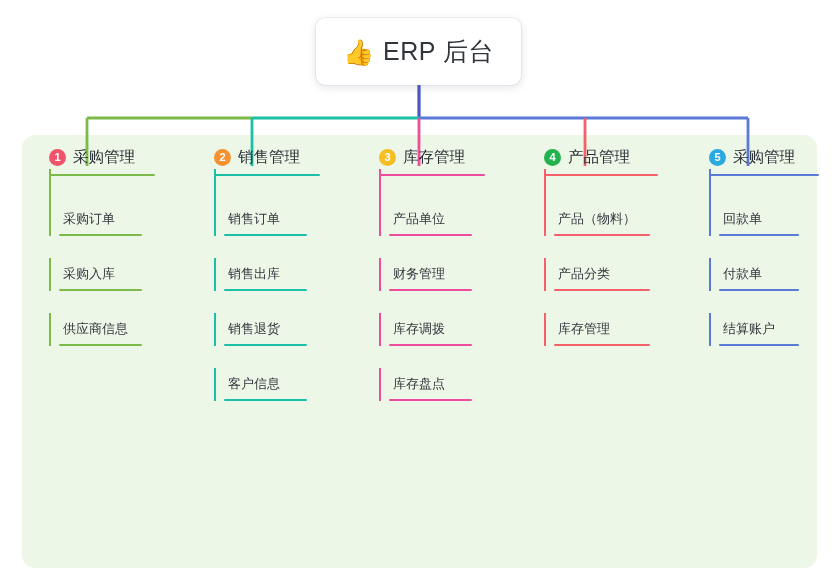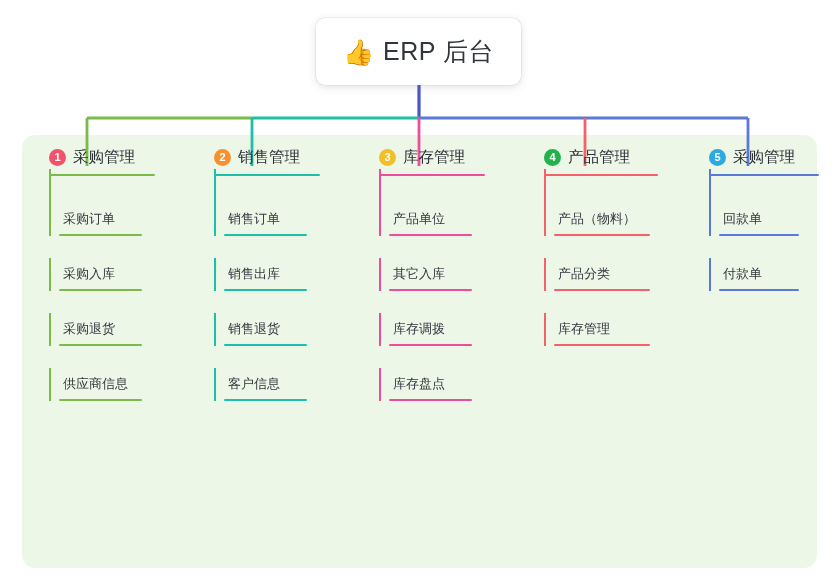--- a/index.html
+++ b/index.html
@@ -134,25 +134,20 @@
             <div class="leaf-label">采购订单</div>
             <div class="leaf-rule" style="width: 83px; background: rgb(124, 186, 74);"></div>
           </div>
           <div class="leaf">
             <div class="leaf-stem" style="background: rgb(124, 186, 74);"></div>
             <div class="leaf-label">采购入库</div>
             <div class="leaf-rule" style="width: 83px; background: rgb(124, 186, 74);"></div>
           </div>
           <div class="leaf">
             <div class="leaf-stem" style="background: rgb(124, 186, 74);"></div>
-            <div class="leaf-label">采购退货</div>
-            <div class="leaf-rule" style="width: 83px; background: rgb(124, 186, 74);"></div>
-          </div>
-          <div class="leaf">
-            <div class="leaf-stem" style="background: rgb(124, 186, 74);"></div>
             <div class="leaf-label">供应商信息</div>
             <div class="leaf-rule" style="width: 83px; background: rgb(124, 186, 74);"></div>
           </div>
         </div>
       </div>
       <div class="col" style="left: 203px; width: 150px;">
         <div class="col-head">
           <span class="badge" style="background: rgb(245, 146, 47);">2</span>
           <span class="head-label">销售管理</span>
         </div>
@@ -187,21 +182,21 @@
         </div>
         <div class="head-rule" style="width: 106px; background: rgb(238, 77, 155);"></div>
         <div class="leaves">
           <div class="leaf">
             <div class="leaf-stem first" style="background: rgb(238, 77, 155);"></div>
             <div class="leaf-label">产品单位</div>
             <div class="leaf-rule" style="width: 83px; background: rgb(238, 77, 155);"></div>
           </div>
           <div class="leaf">
             <div class="leaf-stem" style="background: rgb(238, 77, 155);"></div>
-            <div class="leaf-label">其它入库</div>
+            <div class="leaf-label">财务管理</div>
             <div class="leaf-rule" style="width: 83px; background: rgb(238, 77, 155);"></div>
           </div>
           <div class="leaf">
             <div class="leaf-stem" style="background: rgb(238, 77, 155);"></div>
             <div class="leaf-label">库存调拨</div>
             <div class="leaf-rule" style="width: 83px; background: rgb(238, 77, 155);"></div>
           </div>
           <div class="leaf">
             <div class="leaf-stem" style="background: rgb(238, 77, 155);"></div>
             <div class="leaf-label">库存盘点</div>
@@ -243,17 +238,22 @@
           <div class="leaf">
             <div class="leaf-stem first" style="background: rgb(91, 121, 214);"></div>
             <div class="leaf-label">回款单</div>
             <div class="leaf-rule" style="width: 80px; background: rgb(91, 121, 214);"></div>
           </div>
           <div class="leaf">
             <div class="leaf-stem" style="background: rgb(91, 121, 214);"></div>
             <div class="leaf-label">付款单</div>
             <div class="leaf-rule" style="width: 80px; background: rgb(91, 121, 214);"></div>
           </div>
+          <div class="leaf">
+            <div class="leaf-stem" style="background: rgb(91, 121, 214);"></div>
+            <div class="leaf-label">结算账户</div>
+            <div class="leaf-rule" style="width: 80px; background: rgb(91, 121, 214);"></div>
+          </div>
         </div>
       </div>
     </div>
 
 </div>
 
 </body></html>

